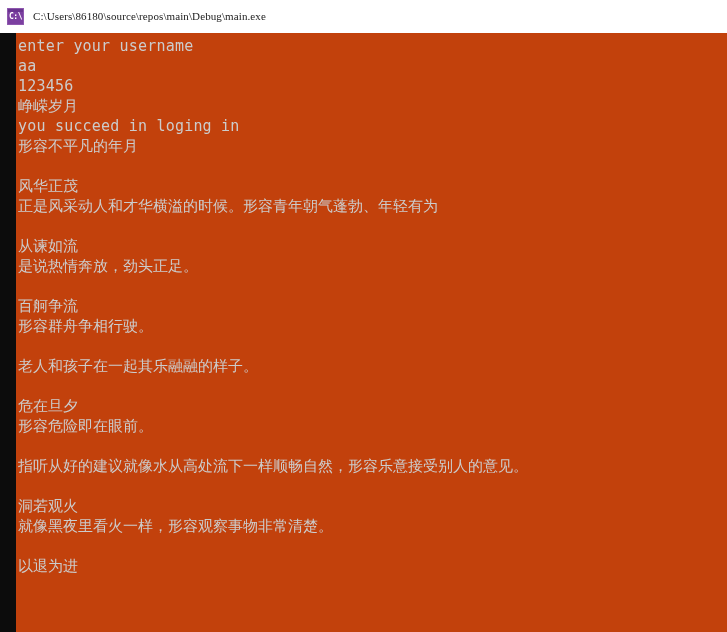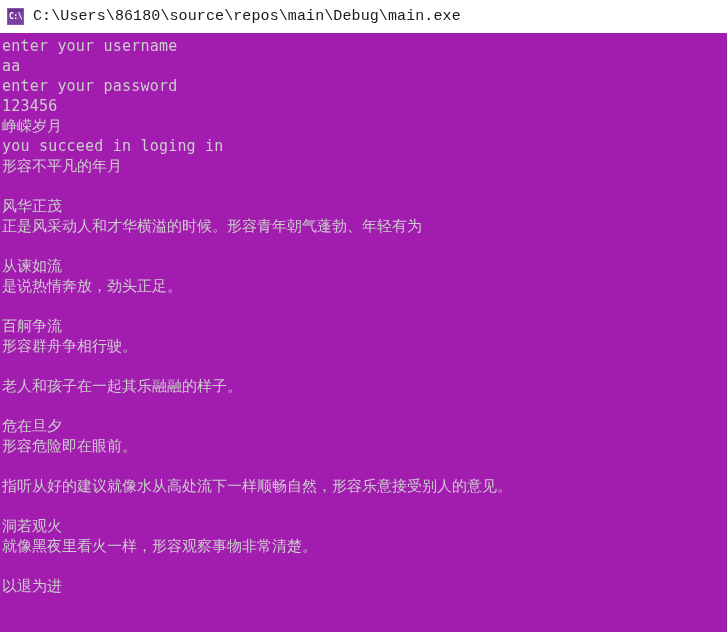--- a/index.html
+++ b/index.html
@@ -58,33 +58,34 @@
   }
   .app-icon .topbar {
     position: absolute;
     top: 1px;
     left: 1px;
     right: 1px;
     height: 3px;
     background: #6a3490;
   }
   .title-text {
-    font-family: Liberation Mono, monospace;
-    font-size: 15px;
+    font-family: Liberation Serif, serif;
+    font-size: 11px;
     color: #1a1a1a;
     white-space: nowrap;
     letter-spacing: 0.1px;
   }
   
   .console {
     flex: 1 1 auto;
-    background: #a21caf;
+    background: #c2410c;
     overflow: hidden;
     padding: 3px 0 0 2px;
     box-sizing: border-box;
+    margin-left: 16px;
   }
   .line {
     font-family: "DejaVu Sans Mono", monospace;
     font-size: 15px;
     line-height: 20px;
     height: 20px;
     color: #cccccc;
     white-space: pre;
     letter-spacing: 0.2px;
   }
@@ -104,21 +105,20 @@
     <div class="app-icon">
       <div class="topbar"></div>
       <span class="glyph">C:\</span>
     </div>
     <span class="title-text">C:\Users\86180\source\repos\main\Debug\main.exe</span>
   </div>
 
   <div class="console" id="console-output">
       <div class="line">enter your username</div>
       <div class="line">aa</div>
-      <div class="line">enter your password</div>
       <div class="line">123456</div>
       <div class="line cjk">峥嵘岁月</div>
       <div class="line">you succeed in loging in</div>
       <div class="line cjk">形容不平凡的年月</div>
       <div class="line blank">&nbsp;</div>
       <div class="line cjk">风华正茂</div>
       <div class="line cjk">正是风采动人和才华横溢的时候。形容青年朝气蓬勃、年轻有为</div>
       <div class="line blank">&nbsp;</div>
       <div class="line cjk">从谏如流</div>
       <div class="line cjk">是说热情奔放，劲头正足。</div>

